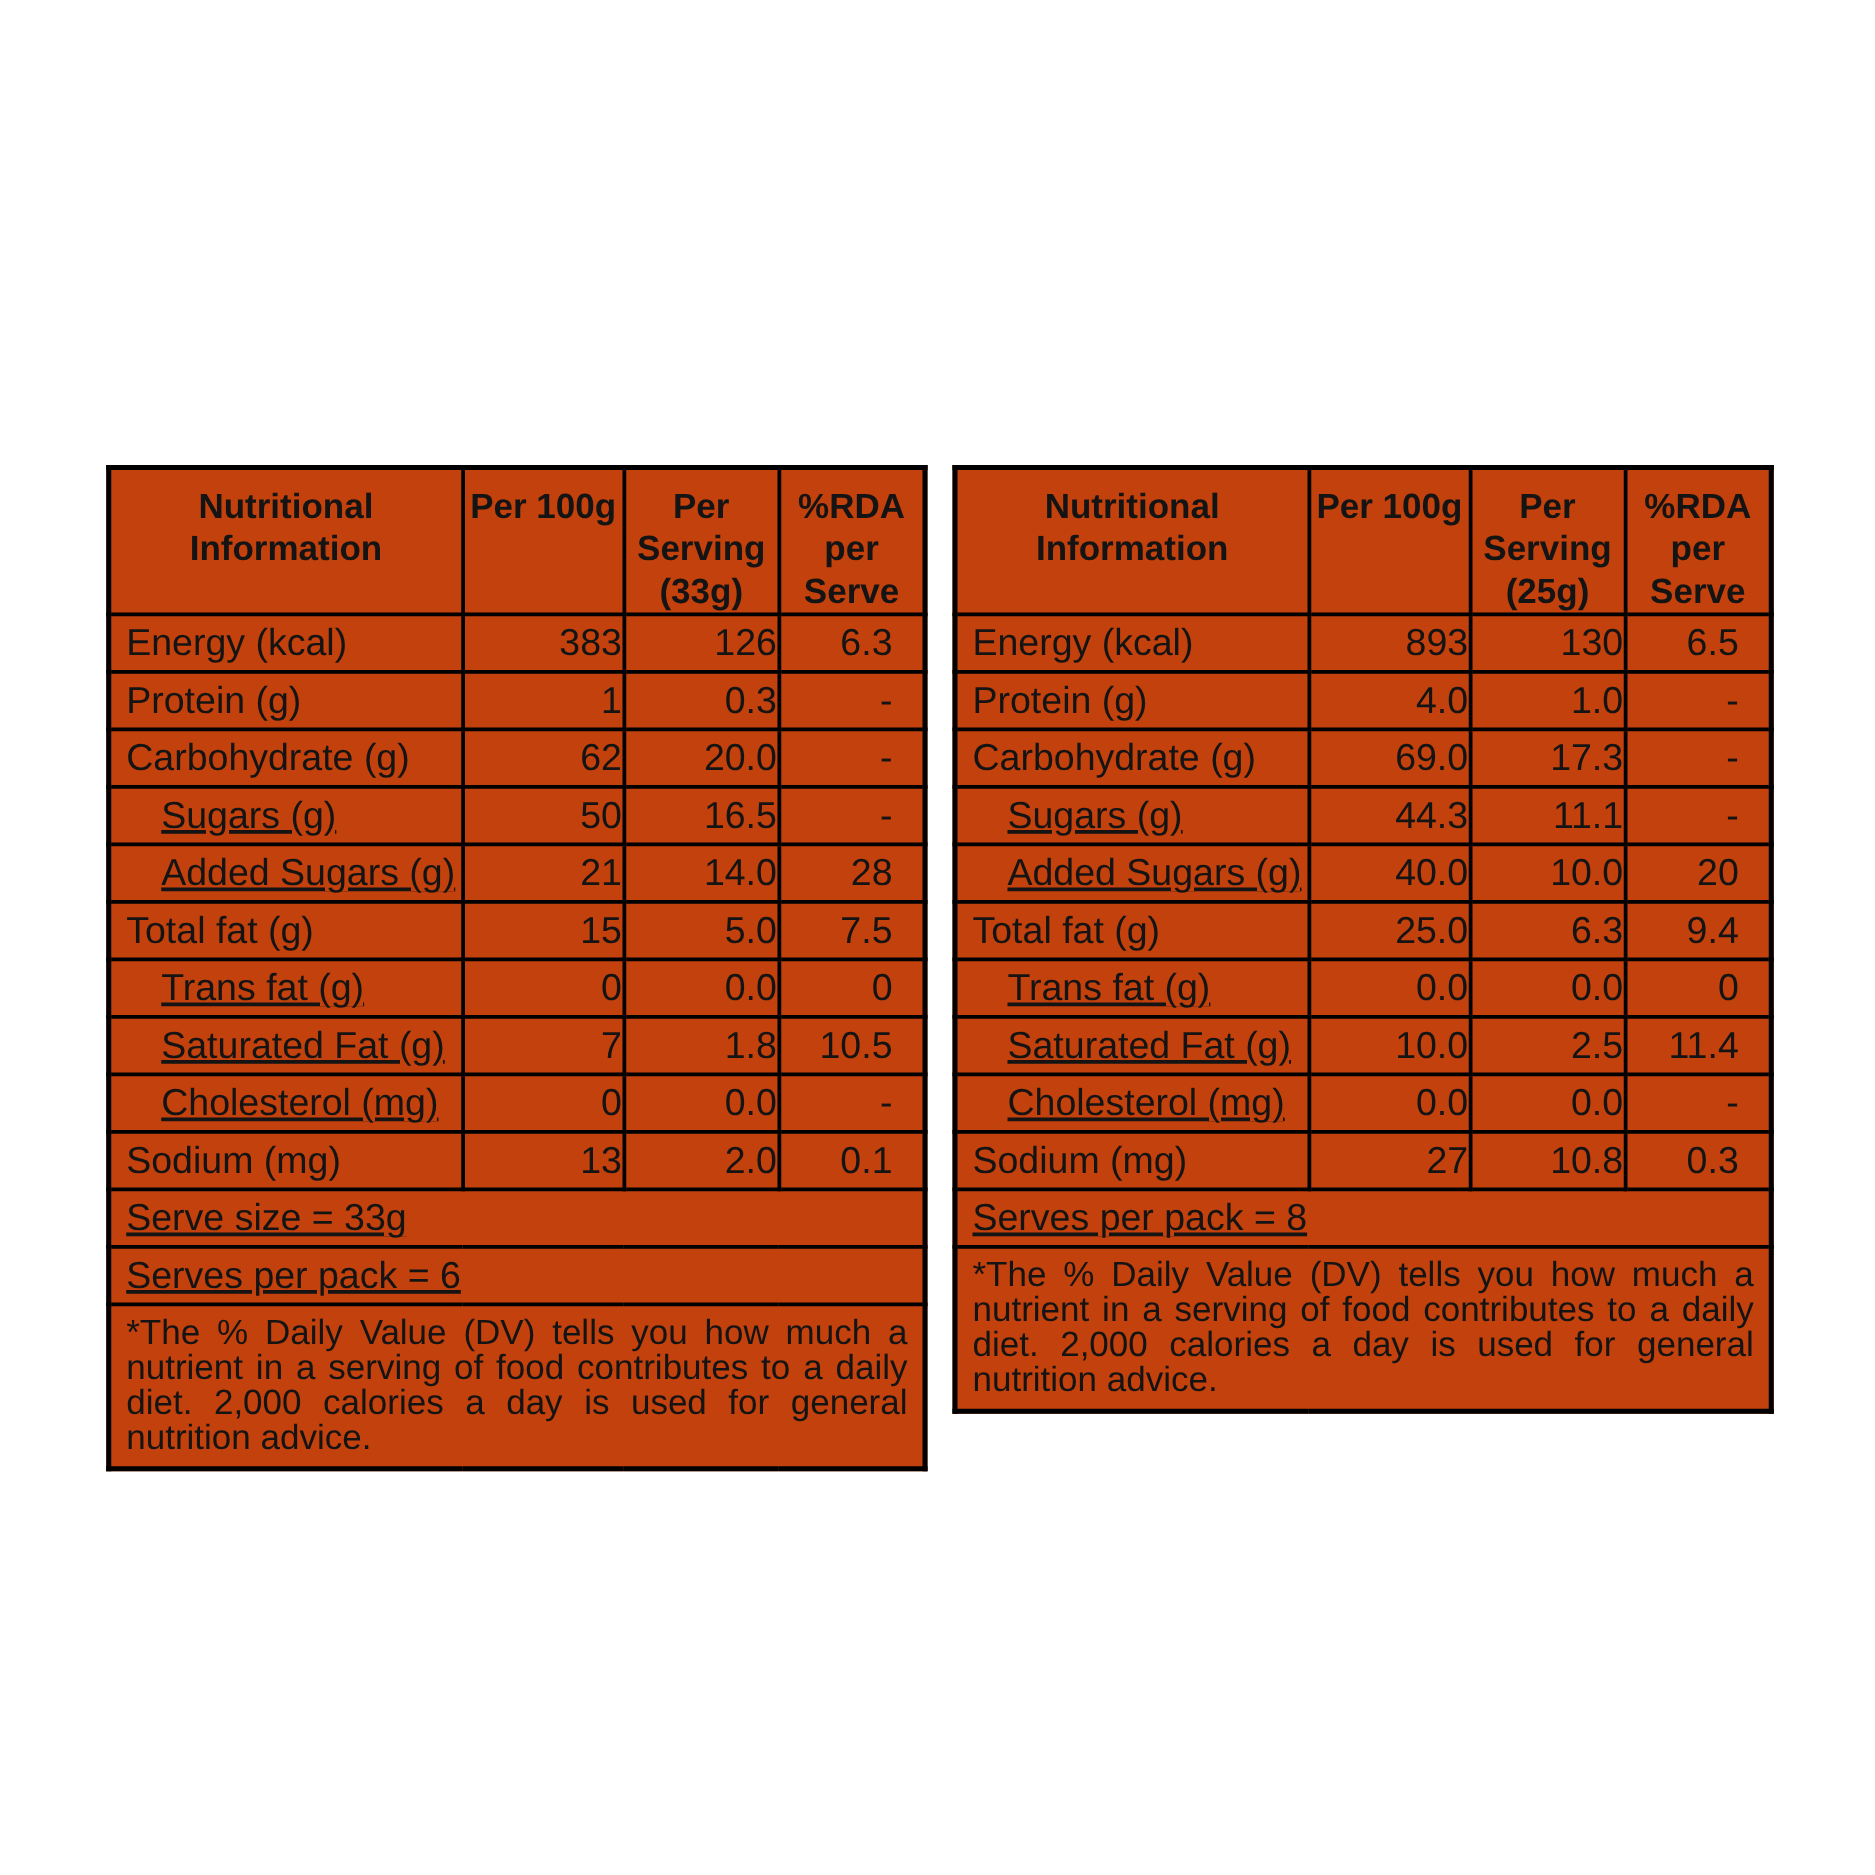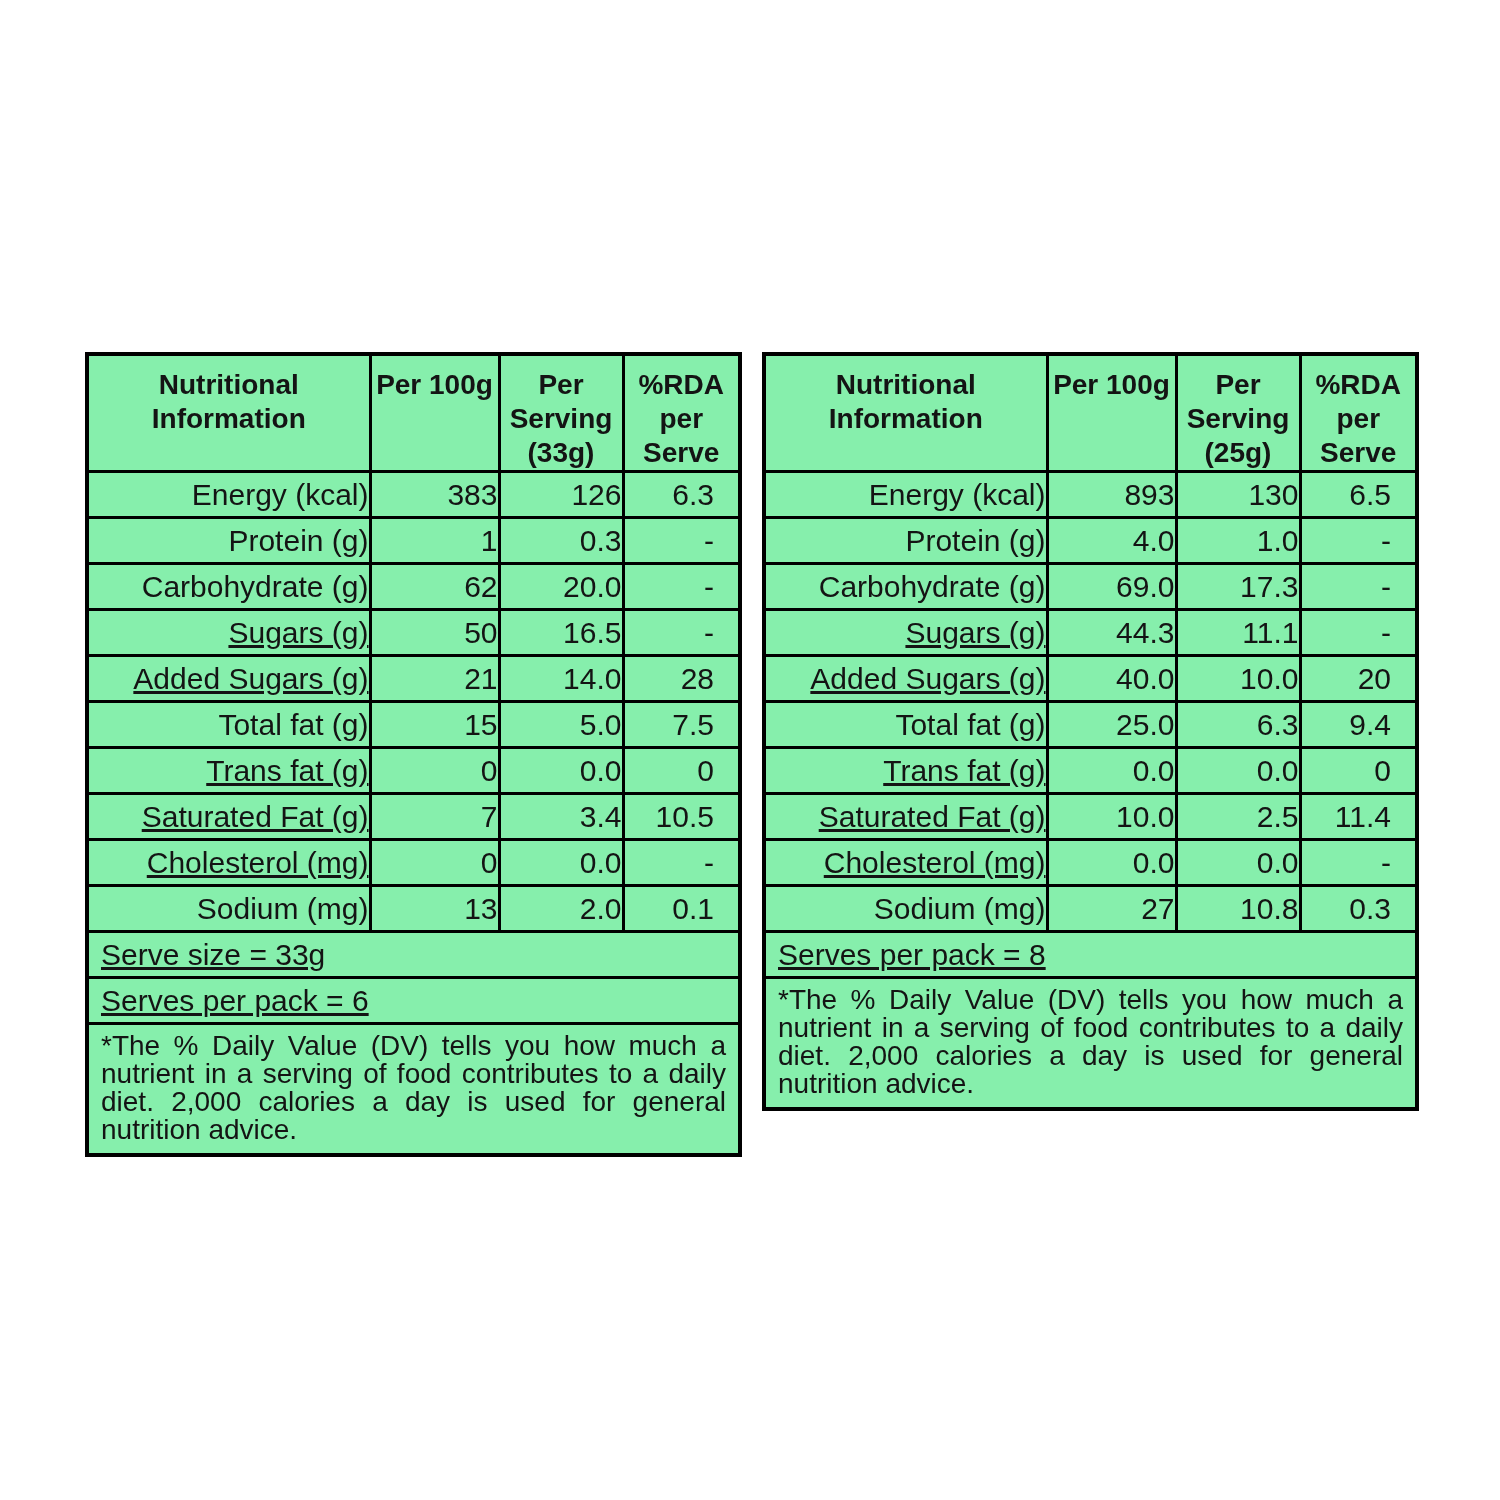--- a/index.html
+++ b/index.html
@@ -9,25 +9,25 @@
   body {
     position: relative;
     width: 1500px;
     height: 1500px;
     background: #ffffff;
     font-family: "Liberation Sans", sans-serif;
     color: #141414;
   }
   table.ntable {
     position: absolute;
-    top: 352px;
+    top: 372px;
     width: 653px;
     border-collapse: collapse;
     table-layout: fixed;
-    background: #86efac;
+    background: #c2410c;
     border: 4px solid #000000;
   }
   #table-left  { left: 85px; }
   #table-right { left: 762px; }
 
   .ntable th, .ntable td {
     border: 3px solid #000000;
     overflow: hidden;
     box-sizing: border-box;
   }
@@ -41,21 +41,21 @@
     height: 116px;
   }
   .ntable td {
     font-size: 30px;
     height: 46px;
     padding: 0;
     vertical-align: middle;
     white-space: nowrap;
   }
   .ntable td.lbl {
-    text-align: right;
+    text-align: left;
     padding-left: 12px;
   }
   .ntable td.lbl.indent {
     padding-left: 40px;
     text-decoration: underline;
   }
   .ntable td.c { text-align: right; }
   .ntable td.r { text-align: right; padding-right: 24px; }
 
   .ntable tr.meta td {
@@ -132,21 +132,21 @@
       </tr>
       <tr>
         <td class="lbl indent">Trans fat (g)</td>
         <td class="c">0</td>
         <td class="c">0.0</td>
         <td class="r">0</td>
       </tr>
       <tr>
         <td class="lbl indent">Saturated Fat (g)</td>
         <td class="c">7</td>
-        <td class="c">3.4</td>
+        <td class="c">1.8</td>
         <td class="r">10.5</td>
       </tr>
       <tr>
         <td class="lbl indent">Cholesterol (mg)</td>
         <td class="c">0</td>
         <td class="c">0.0</td>
         <td class="r">-</td>
       </tr>
       <tr>
         <td class="lbl">Sodium (mg)</td>

